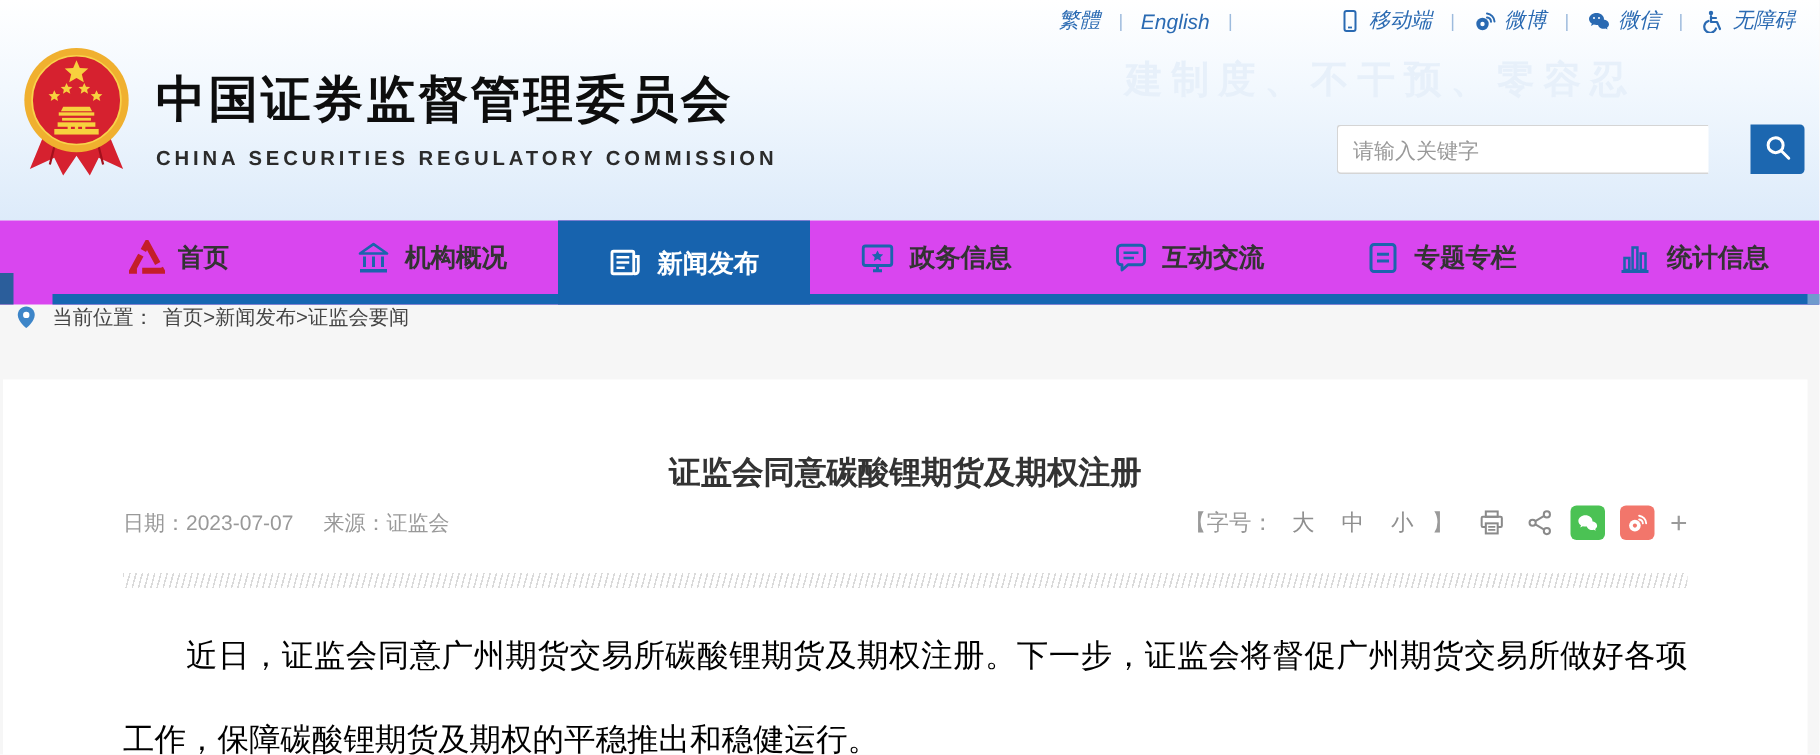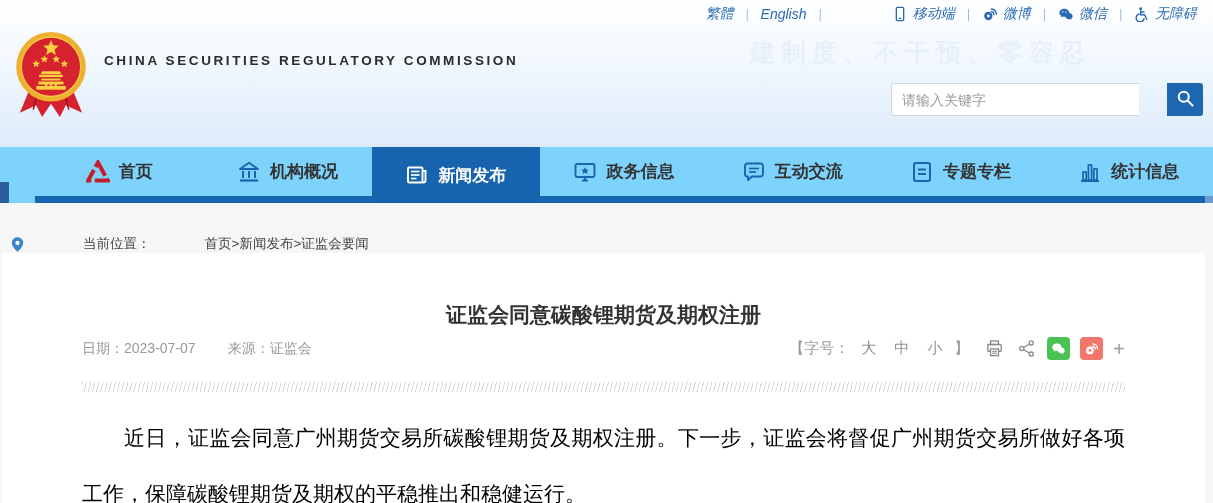--- a/index.html
+++ b/index.html
@@ -31,42 +31,42 @@
 
   .watermark{position:absolute;right:122px;top:36px;font-size:25px;letter-spacing:6px;color:#e7f0fa;font-weight:bold;pointer-events:none;}
 
   .searchbox{position:absolute;right:10px;top:83px;width:312px;height:33px;display:flex;gap:28px;}
   .searchbox input{flex:1;height:33px;border:1px solid #d5d5d5;border-right:none;border-radius:3px 0 0 3px;background:#fff;padding:0 10px;font-size:14px;color:#333;outline:none;font-family:inherit;}
   .searchbox input::placeholder{color:#999;}
   .search-btn{width:36px;height:33px;background:var(--btn-blue);border:none;border-radius:0 3px 3px 0;display:flex;align-items:center;justify-content:center;cursor:pointer;}
   .search-btn svg{width:20px;height:20px;color:#fff;}
 
   
-  .nav{height:56px;position:relative;background:#7dd3fc;padding-left:35px;}
+  .nav{height:56px;position:relative;background:#d946ef;padding-left:35px;}
   .nav-row{display:flex;height:49px;}
   .nav-item{flex:1;display:flex;align-items:center;justify-content:center;gap:9px;font-size:17px;font-weight:600;color:var(--text-dark);cursor:pointer;position:relative;z-index:2;}
   .nav-item .nv-ic{width:24px;height:24px;display:inline-block;}
   .nav-item .nv-ic svg{width:24px;height:24px;display:block;color:var(--blue-icon);}
   .nav-item.active{background:var(--nav-active);color:#fff;height:56px;}
   .nav-item.active .nv-ic svg{color:#fff;}
   .nav-strip{height:7px;background:var(--nav-strip);}
   .edge-accent{position:absolute;left:0;top:35px;width:9px;height:21px;background:#2b5e9b;z-index:3;}
   .scroll-corner{position:absolute;right:0;top:49px;width:8px;height:7px;background:#6f9bcd;z-index:3;}
 
   
-  .breadcrumb{height:50px;background:#f6f6f6;display:flex;align-items:flex-end;padding-left:9px;font-size:13.5px;color:#444;gap:48px;}
+  .breadcrumb{height:50px;background:#f6f6f6;display:flex;align-items:flex-start;padding-left:9px;font-size:13.5px;color:#444;}
   .bc-pin{width:17px;height:17px;margin-right:9px;}
   .bc-pin svg{width:17px;height:17px;display:block;}
   .bc-path{margin-left:6px;cursor:pointer;}
 
   
   .content{margin:0 8px 0 2px;background:#fff;min-height:251px;padding:0 80px;}
   .article-title{padding-top:48px;text-align:center;font-size:21px;font-weight:bold;color:#333;}
   .meta-row{margin-top:8px;display:flex;justify-content:space-between;align-items:center;font-size:14px;color:var(--meta-gray);}
-  .meta-left{display:flex;gap:32px;}
+  .meta-left{display:flex;gap:20px;}
   .meta-right{display:flex;align-items:center;gap:10px;color:#9a9a9a;font-size:15px;}
   .fs-btn{cursor:pointer;color:#8f8f8f;padding:0 2px;}
   .icon-ghost{width:22px;height:22px;display:flex;align-items:center;justify-content:center;cursor:pointer;color:#8a8a8a;}
   .icon-ghost svg{width:19px;height:19px;display:block;}
   .icon-box{width:23px;height:23px;border-radius:4px;display:flex;align-items:center;justify-content:center;cursor:pointer;color:#fff;}
   .icon-box svg{width:15px;height:15px;display:block;}
   .icon-box.green{background:#4BC254;}
   .icon-box.red{background:#F2766B;}
   .plus-glyph{font-size:20px;color:#9a9a9a;cursor:pointer;line-height:1;}
 
@@ -252,20 +252,21 @@
         <rect x="33" y="70" width="34" height="4"></rect>
         <rect x="30" y="76" width="40" height="5"></rect>
         <rect x="42" y="71" width="3" height="5"></rect>
           <rect x="48.5" y="71" width="3" height="5"></rect>
           <rect x="55" y="71" width="3" height="5"></rect>
       </g>
     </svg>
   </div>
 
   <div class="brand">
+    <div class="brand-title">中国证券监督管理委员会</div>
     <div class="brand-sub">CHINA SECURITIES REGULATORY COMMISSION</div>
   </div>
 
   <div class="watermark">建制度、不干预、零容忍</div>
 
   <div class="searchbox">
     <input type="text" placeholder="请输入关键字" style="">
     <button class="search-btn">
       <span><svg viewBox="0 0 24 24" width="20" height="20">
             <use href="#sym-search-icon"></use>

